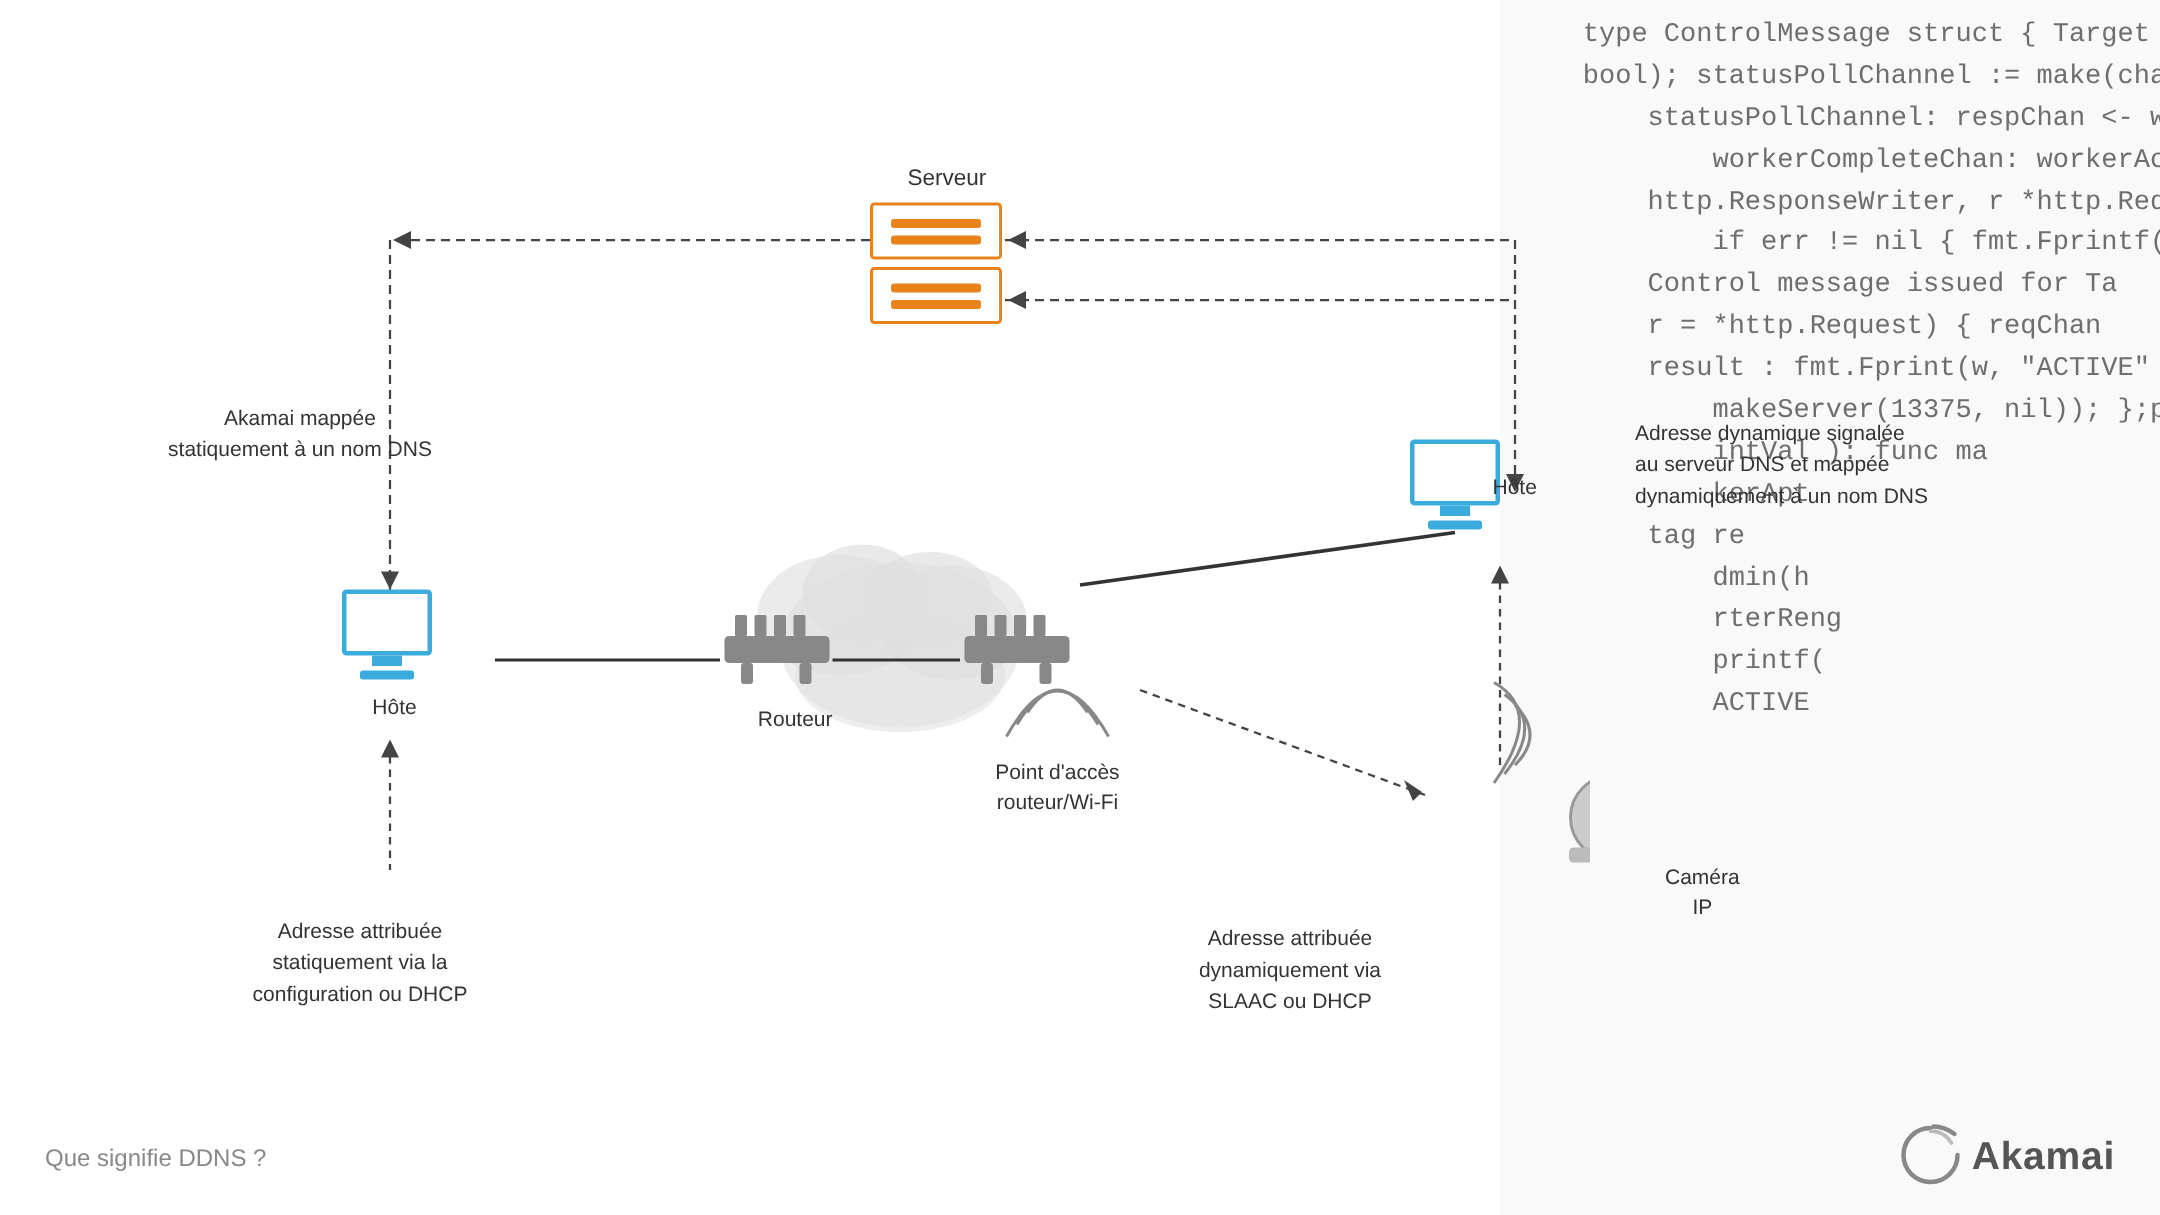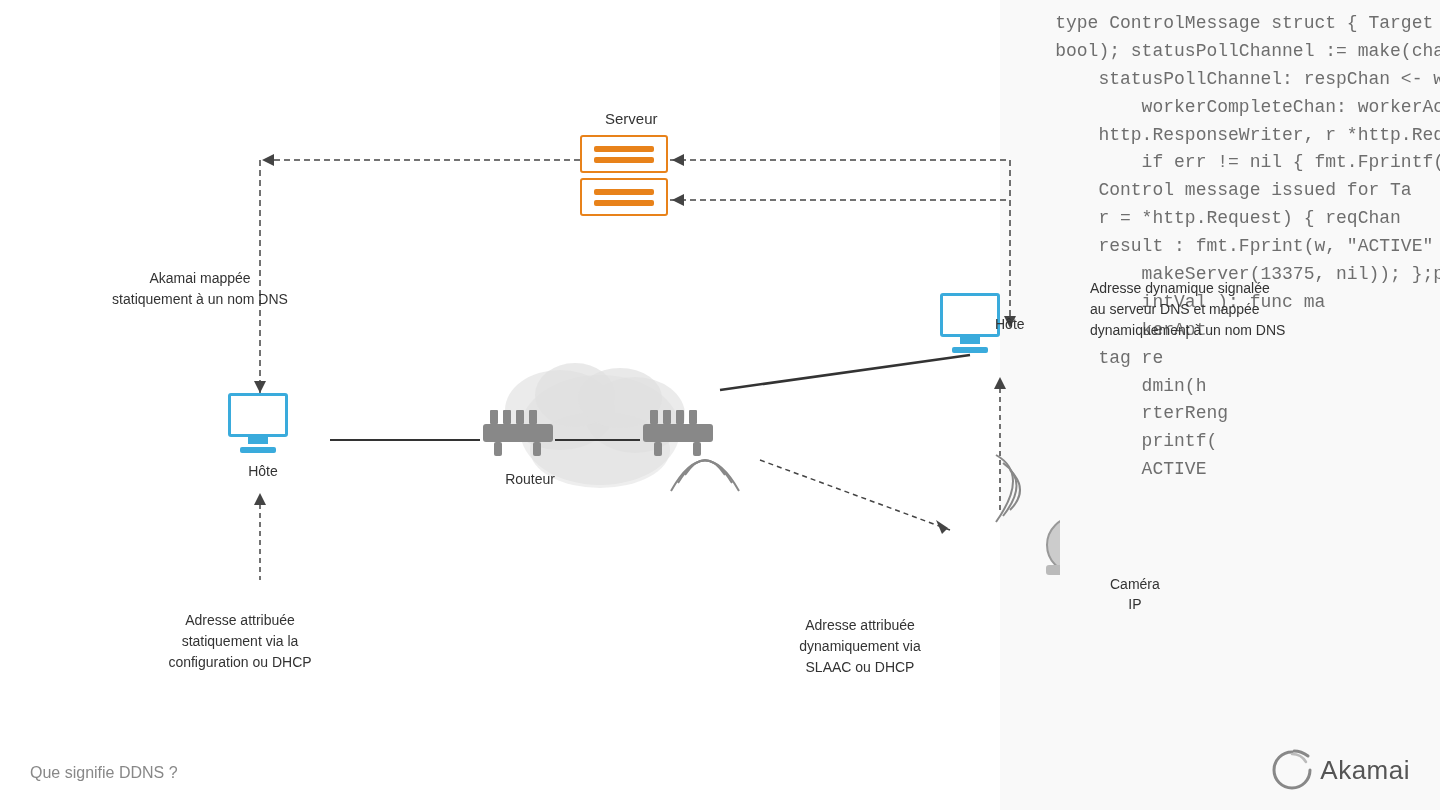--- a/index.html
+++ b/index.html
@@ -131,21 +131,21 @@
     #akamai-logo {
       position: absolute;
       bottom: 18px;
       right: 30px;
       display: flex;
       align-items: center;
       gap: 6px;
     }
     #akamai-text {
       font-size: 26px;
-      font-weight: normal;
+      font-weight: bold;
       color: #555;
       letter-spacing: 0.5px;
     }
   </style>
 </head>
 <body>
 
 <div id="code-bg">
   <pre>    type ControlMessage struct { Target string; Cor
     bool); statusPollChannel := make(chan chan bool); v
@@ -269,20 +269,22 @@
   <div class="label" style="left: 228px; top: 462px; width: 70px; text-align: center;">Hôte</div>
 
   <div class="computer" style="position:absolute; left: 940px; top: 293px;">
     <div class="monitor"></div>
     <div class="monitor-base"></div>
   </div>
   <div class="label" style="left: 995px; top: 315px; width: 60px; text-align: left;">Hôte</div>
 
   <div class="label" style="left: 475px; top: 470px; width: 80px; text-align: right;">Routeur</div>
 
+  <div class="label" style="left: 635px; top: 505px; width: 140px; text-align: center; white-space: pre-line;">Point d'accès
+routeur/Wi-Fi</div>
 
   <div class="label" style="left: 1110px; top: 535px; margin-top: 40px;">Caméra IP</div>
 
   <div class="label" style="left: 100px; top: 268px; width: 200px; text-align: center; white-space: pre-line; line-height: 1.5;">Akamai mappée
 statiquement à un nom DNS</div>
 
   <div class="label" style="left: 140px; top: 610px; width: 200px; text-align: center; white-space: pre-line; line-height: 1.5;">Adresse attribuée
 statiquement via la
 configuration ou DHCP</div>
 

